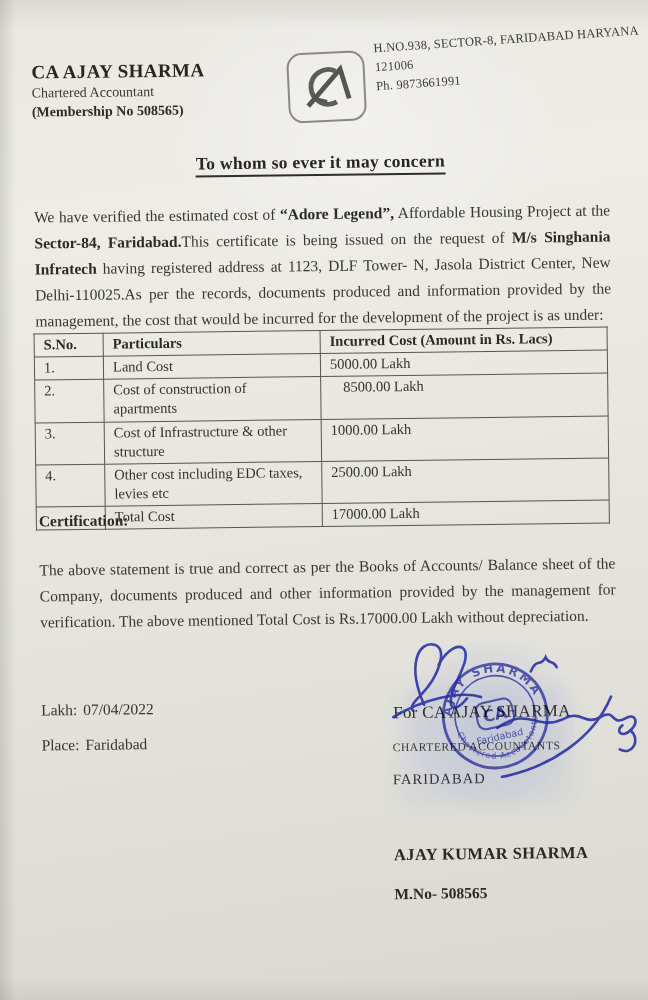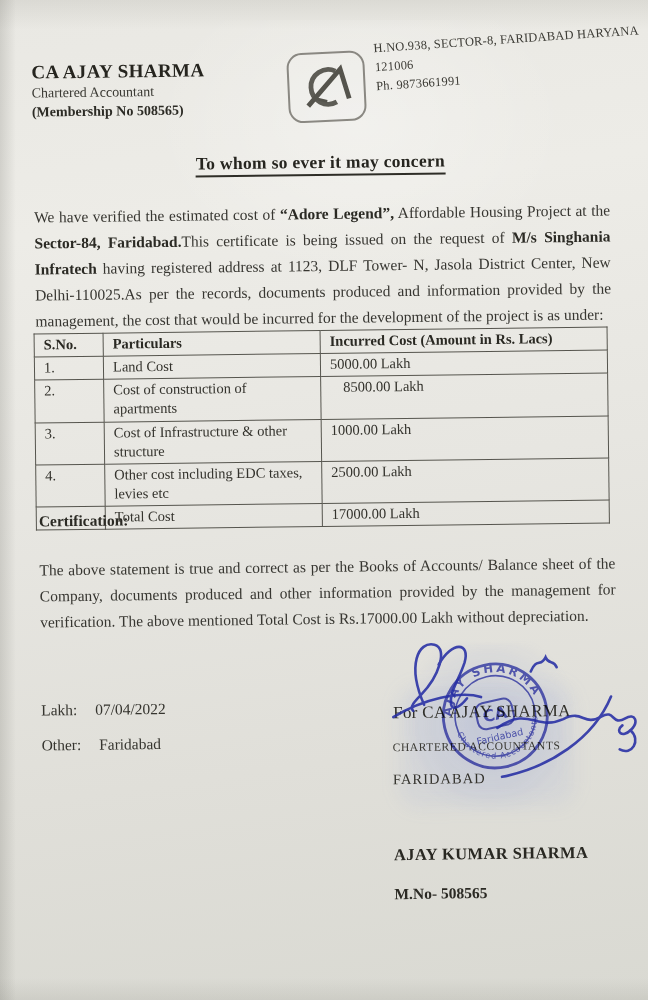--- a/index.html
+++ b/index.html
@@ -36,21 +36,21 @@
   table.cost th,table.cost td{border:1.4px solid #56554e;padding:1px 9px 2px;text-align:left;vertical-align:top;line-height:1.32;font-weight:normal;}
   table.cost th{font-weight:bold;color:#2a2923;}
   .c-sno{width:50px;}
   .c-part{width:198px;}
   .indent{padding-left:22px !important;}
 
   .cert-head{position:absolute;left:38px;top:509px;font-size:15.5px;font-weight:bold;color:#2b2a24;}
   .p2{top:538px;left:38px;}
 
   .dp{position:absolute;left:38px;font-size:15.5px;color:#36352f;}
-  .dp .val{margin-left:14px;}
+  .dp .val{margin-left:2px;}
   .date-row{top:698px;}
   .place-row{top:733px;}
 
   .for-line{position:absolute;left:390px;top:704px;font-size:17px;color:#2f2e28;letter-spacing:.3px;}
   .firm-type{position:absolute;left:389px;top:742px;font-size:11.5px;letter-spacing:.6px;color:#3a3933;}
   .firm-city{position:absolute;left:389px;top:772px;font-size:14.5px;letter-spacing:1px;color:#33322c;}
   .sig-name{position:absolute;left:389px;top:846px;font-size:16.5px;font-weight:bold;color:#292822;letter-spacing:.4px;}
   .sig-memb{position:absolute;left:389px;top:886px;font-size:15.5px;font-weight:bold;color:#2b2a24;}
 
   .ink-wash{position:absolute;left:402px;top:646px;width:168px;height:168px;
@@ -134,21 +134,21 @@
       </table>
 
     <div class="cert-head">Certification:</div>
     <p class="para p2">The above statement is true and correct as per the Books of Accounts/ Balance sheet of the Company, documents produced and other information provided by the management for verification. The above mentioned Total Cost is Rs.17000.00 Lakh without depreciation.</p>
 
     <div class="dp date-row">
       <span>Lakh:</span>
       <span class="val">07/04/2022</span>
     </div>
     <div class="dp place-row">
-      <span>Other:</span>
+      <span>Place:</span>
       <span class="val">Faridabad</span>
     </div>
 
     <div class="ink-wash noptr"></div>
     <div class="ink-wash2 noptr"></div>
 
     <div class="for-line">For CA AJAY SHARMA</div>
     <div class="firm-type">CHARTERED ACCOUNTANTS</div>
     <div class="firm-city">FARIDABAD</div>
 

